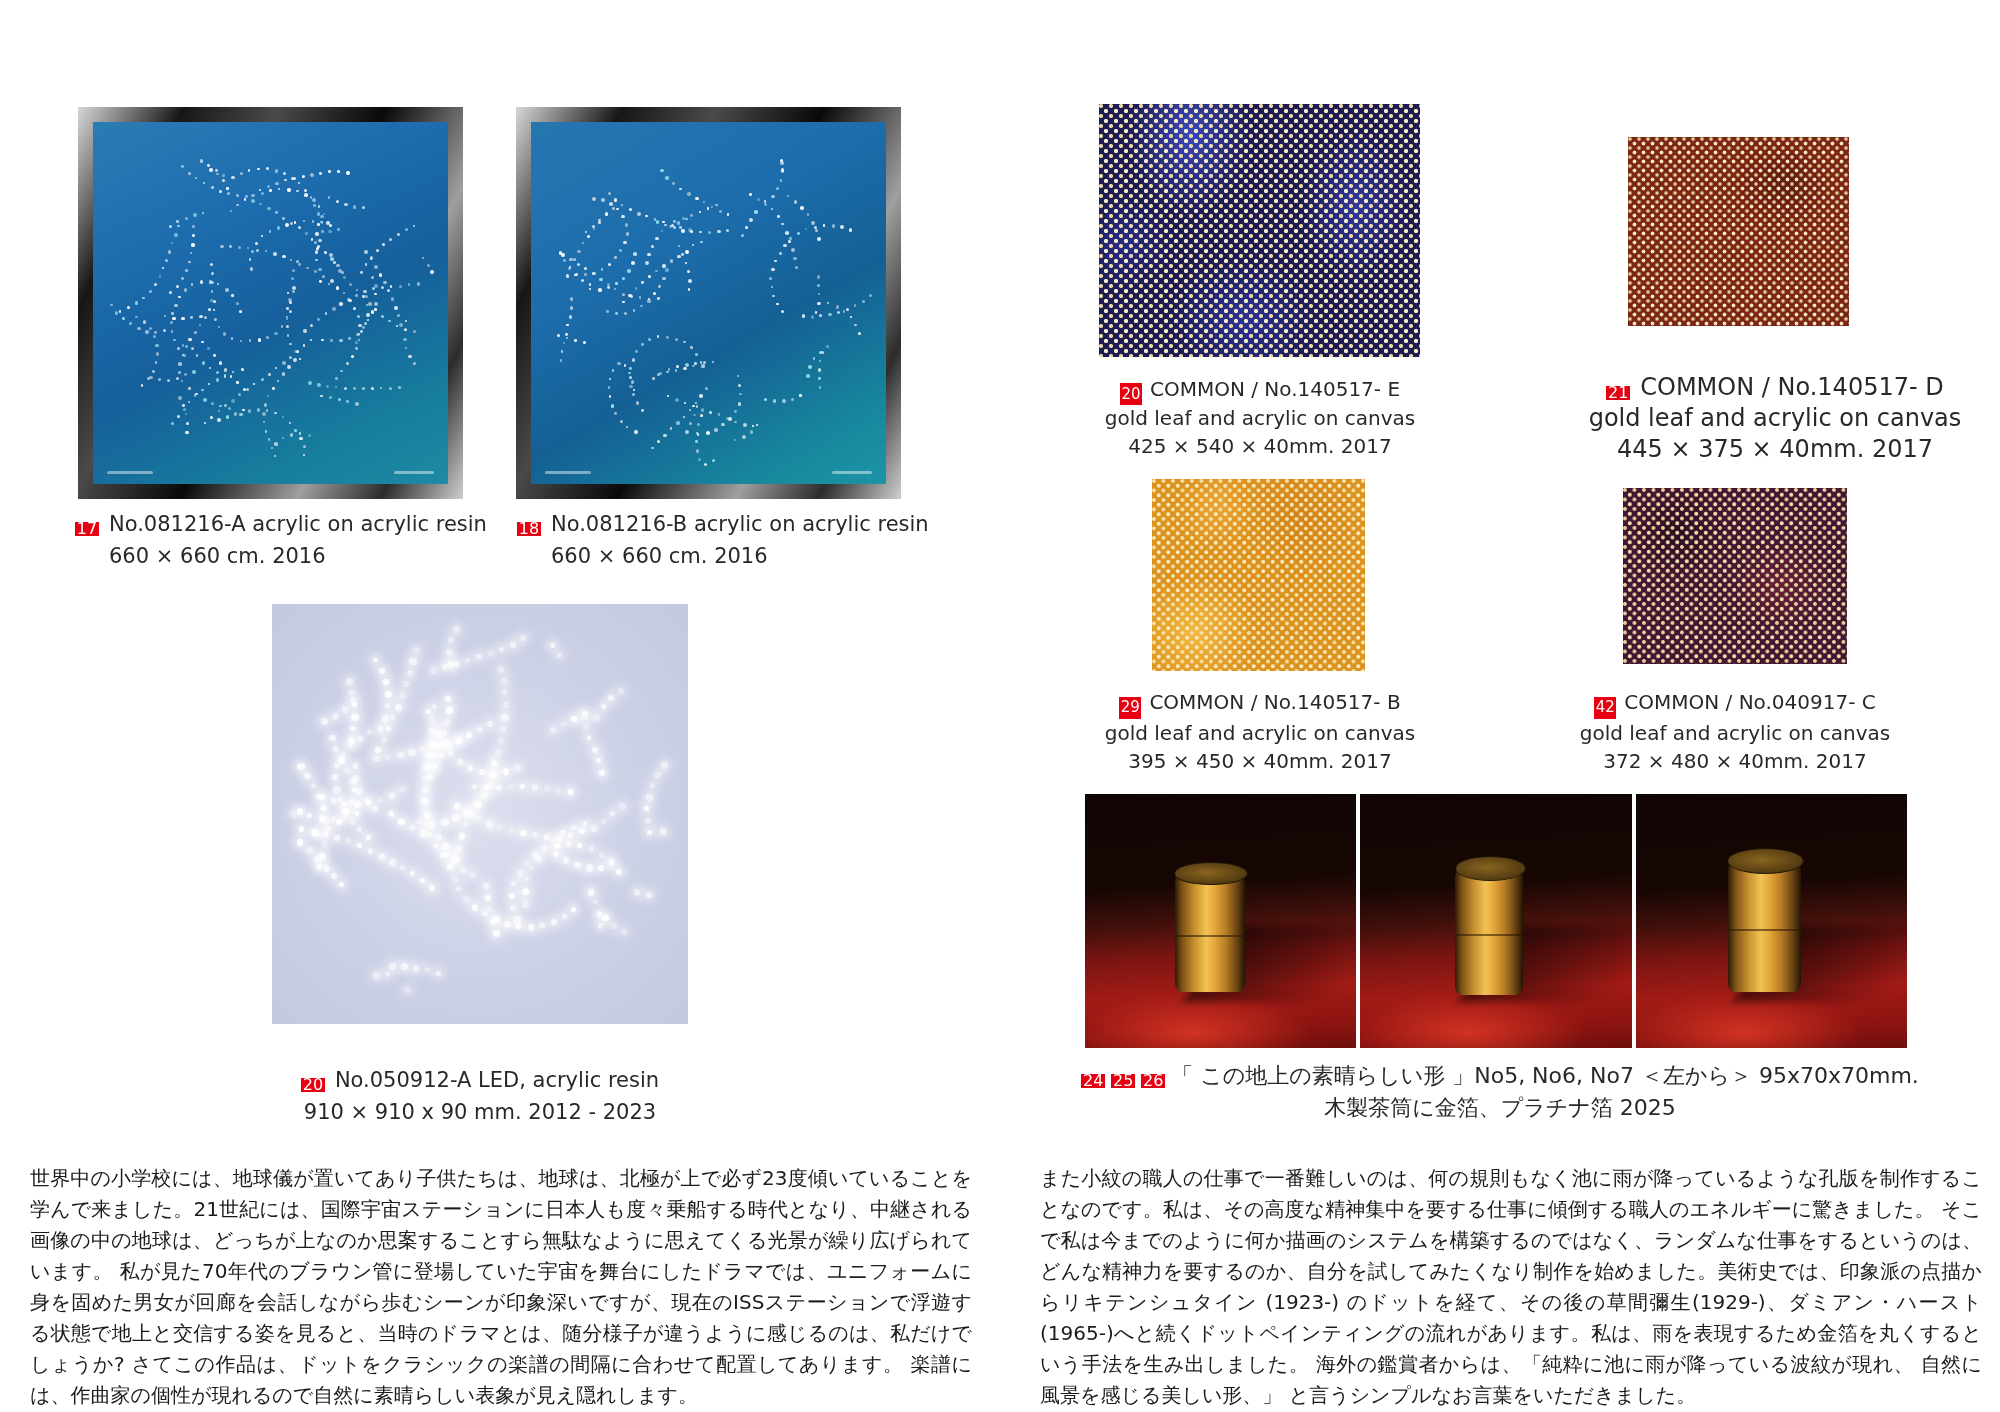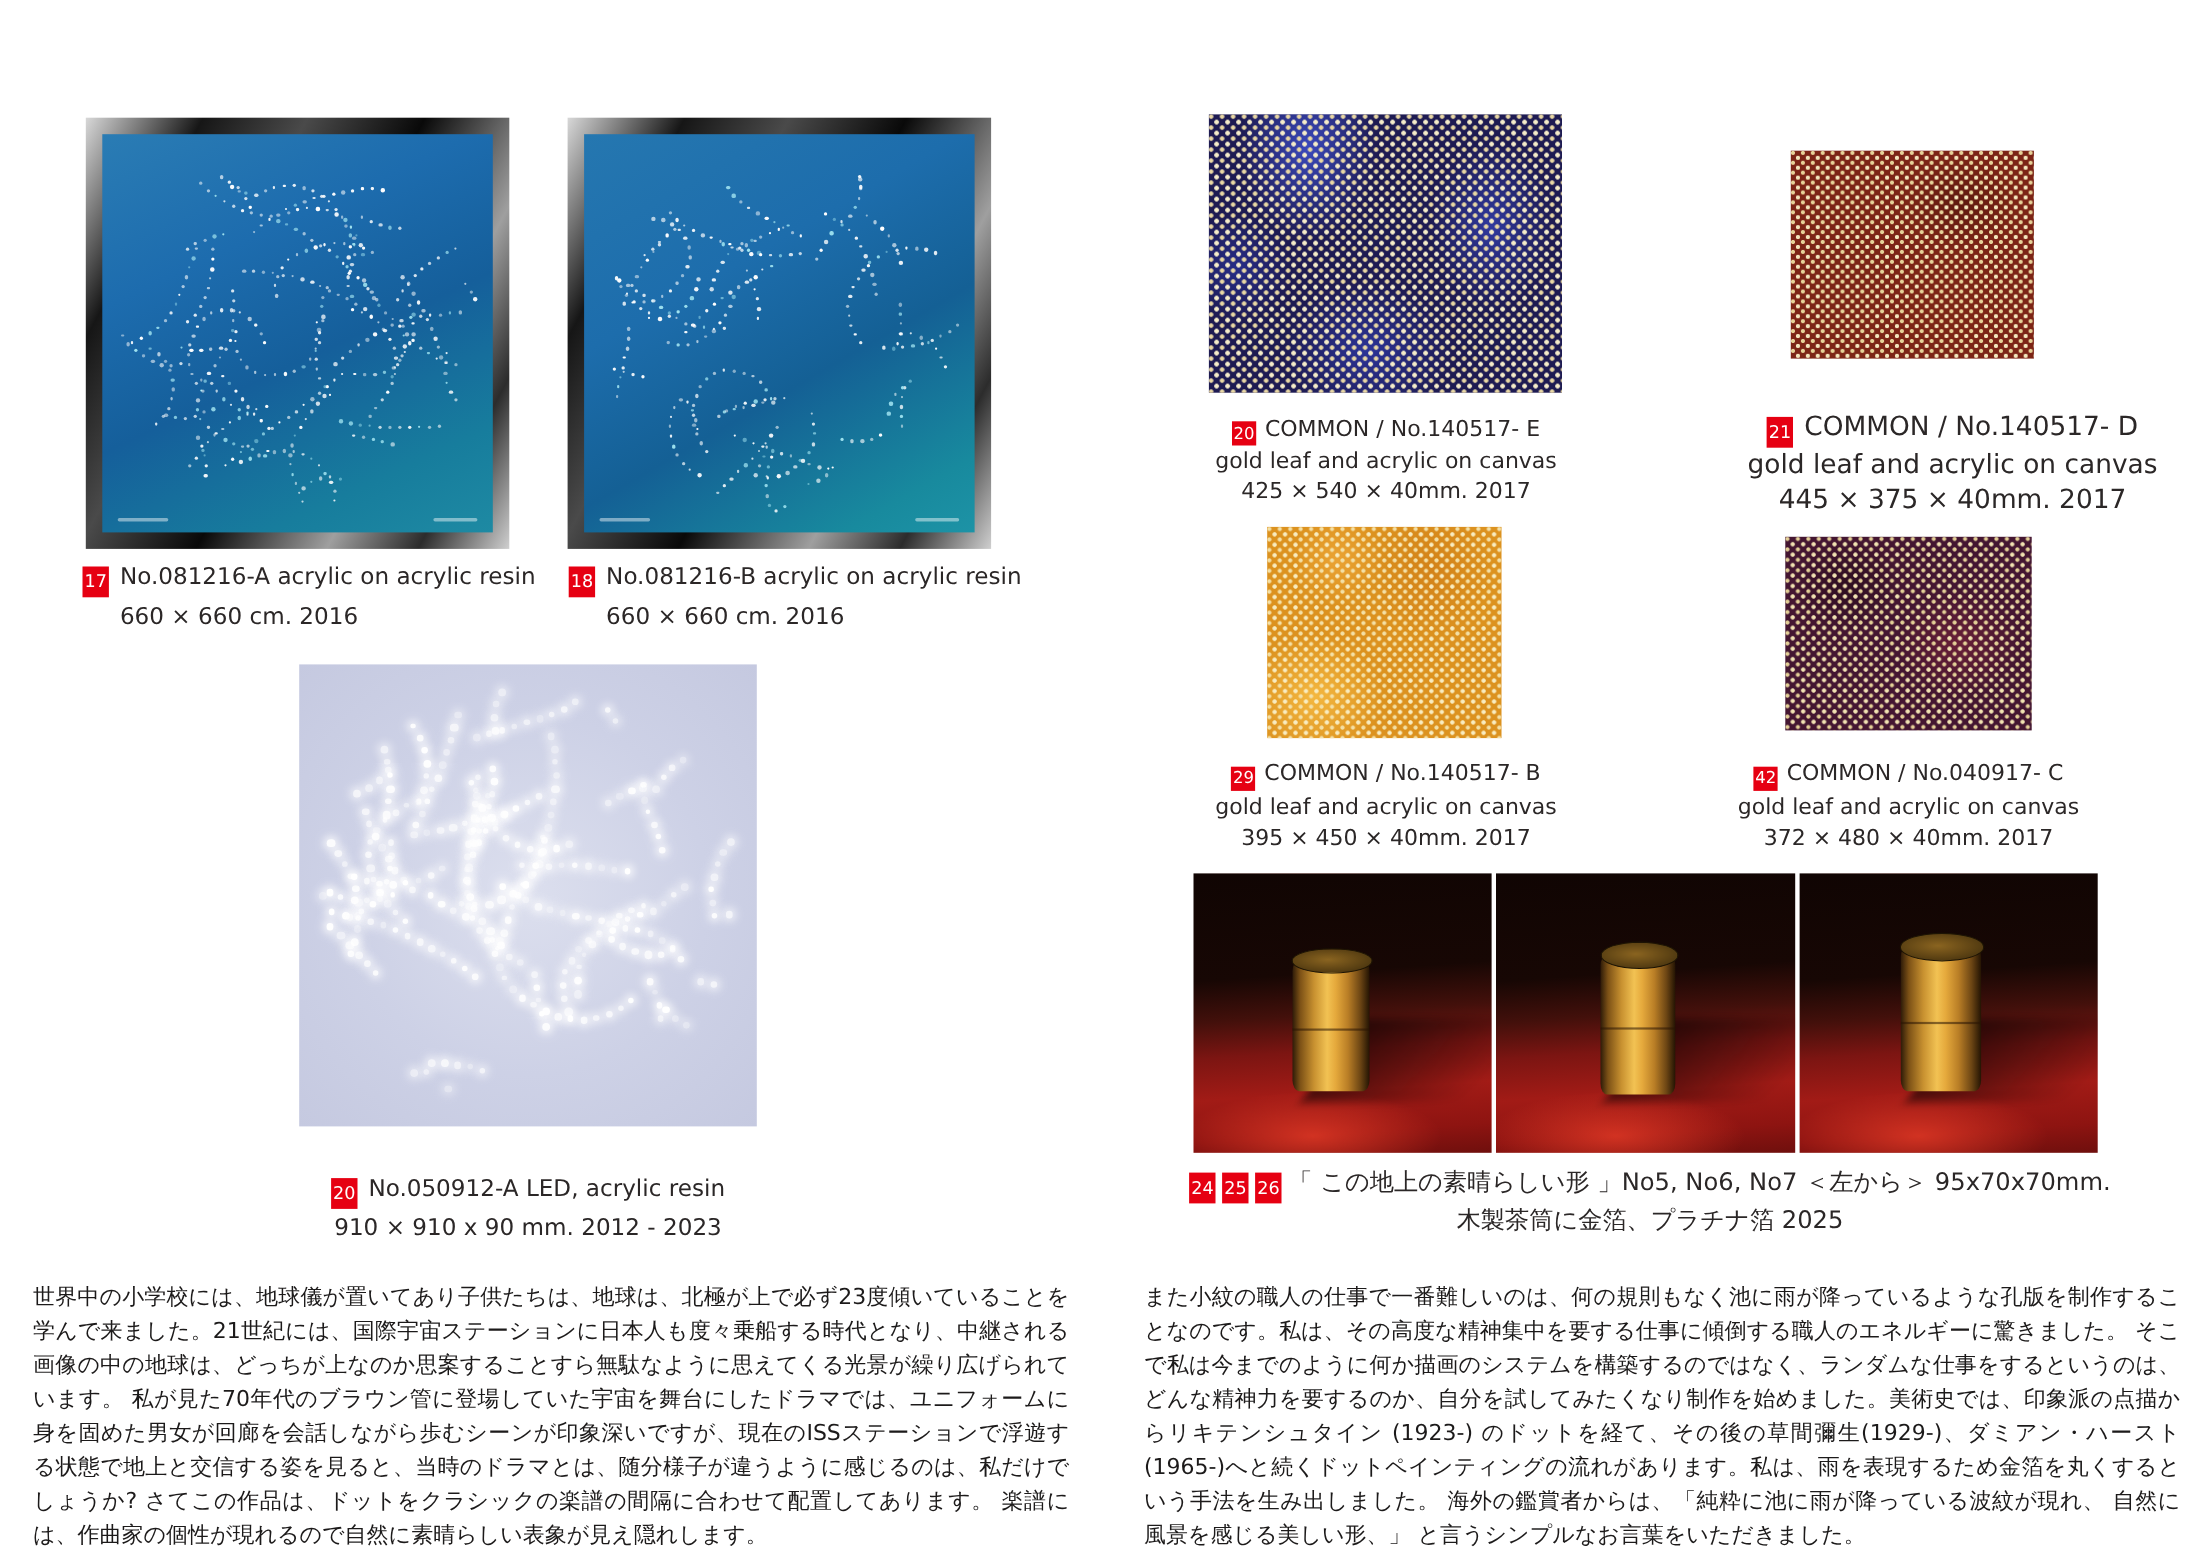--- a/index.html
+++ b/index.html
@@ -66,21 +66,21 @@
   .cyl::before{content:"";position:absolute;left:-1%;top:-9%;width:102%;height:18%;
     background:radial-gradient(ellipse at 45% 45%,#8a6420 0%,#5f4414 55%,#3a2a0c 100%);
     border-radius:50%;border:1px solid #1d1404;}
   .cyl::after{content:"";position:absolute;left:0;top:52%;width:100%;height:2px;background:rgba(40,20,4,.55);}
   .photo:nth-child(2) .cyl{left:35%;top:29%;height:50%;width:25%;}
   .photo:nth-child(3) .cyl{left:34%;top:26%;height:52%;width:27%;}
 
   
   .caption{position:absolute;line-height:1.38;color:#2b2727;}
   .badge{display:inline-flex;align-items:center;justify-content:center;
-    vertical-align:-3px;margin-right:10px;width:24px;height:28px;
+    vertical-align:-3px;margin-right:10px;width:24px;height:14px;
     color:#fff;font-size:16px;}
   .badge.sm{width:22px;height:22px;font-size:15px;vertical-align:-3px;margin-right:8px;}
   .cap-s{font-size:21px;}
   .cap-s .dims{margin-left:34px;margin-top:3px;}
   .cap-c{text-align:center;}
   .cap20{font-size:20px;} .cap21{font-size:24px;line-height:1.3;} .cap2x{font-size:20px;line-height:1.42;}
   .capGroup{font-size:22px;text-align:center;line-height:1.45;}
   .capGroup .badge{margin-right:6px;}
 
   

